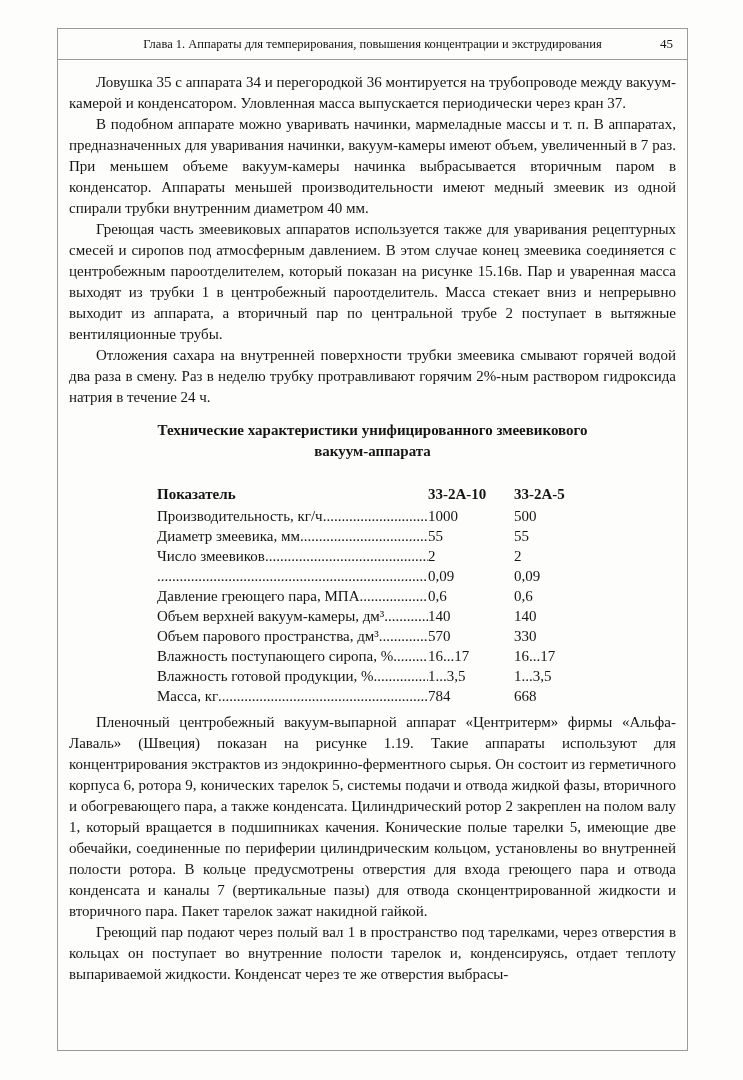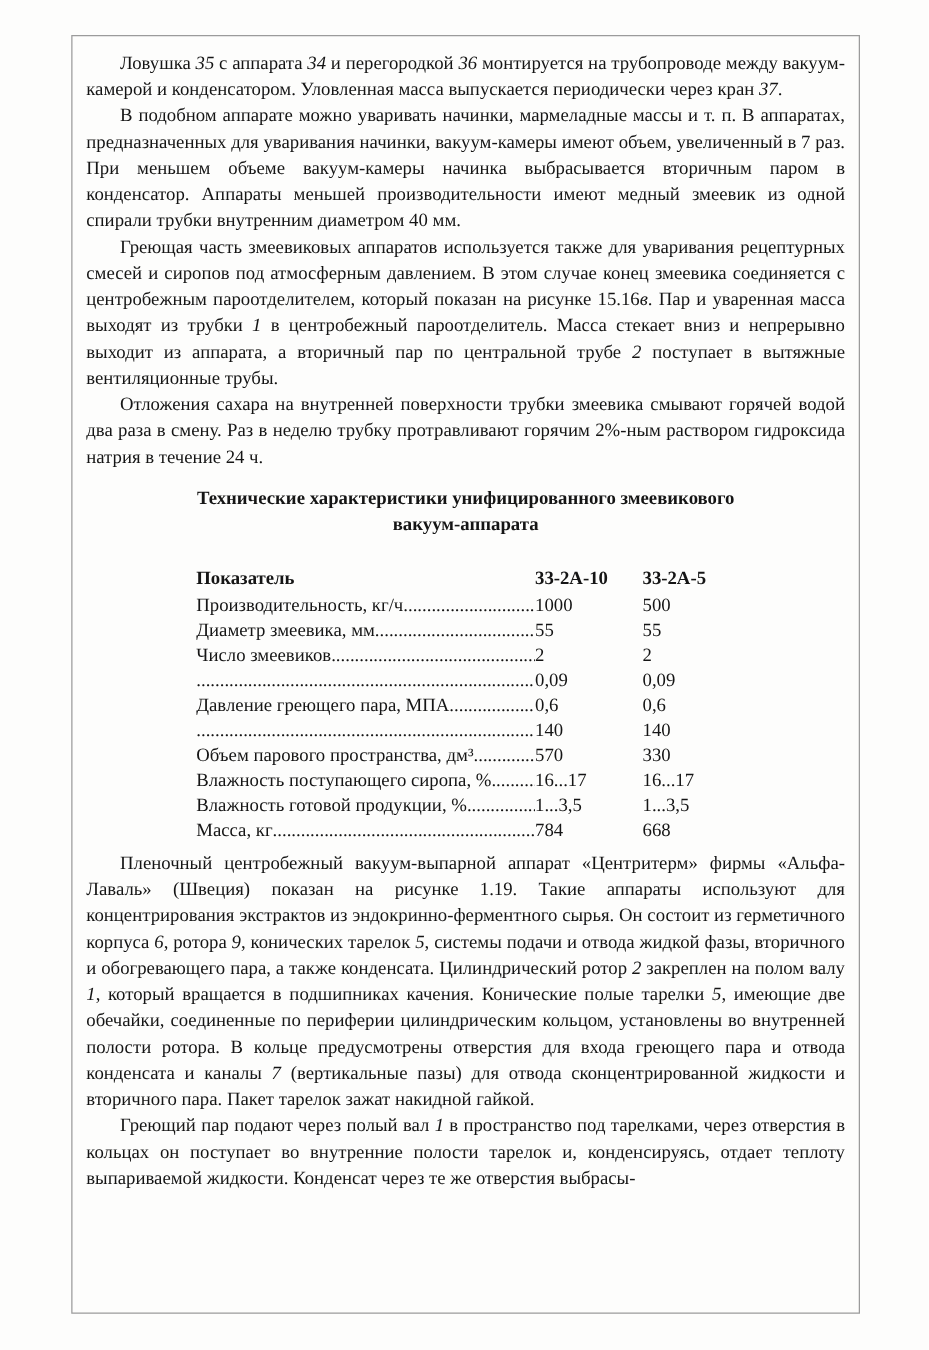--- a/index.html
+++ b/index.html
@@ -5,40 +5,44 @@
   html,body{margin:0;padding:0;background:#ffffff;}
   .page{position:relative;width:743px;height:1080px;background:#fdfdfc;overflow:hidden;
         font-family:"Liberation Serif", serif;color:#151515;}
   .frame{position:absolute;left:57px;top:28px;width:631px;height:1023px;
          border:1px solid #9b9b9b;box-sizing:border-box;display:flex;flex-direction:column;}
   .hdr{position:relative;height:30px;flex:none;display:flex;align-items:center;justify-content:center;
        border-bottom:1px solid #9b9b9b;font-size:12.5px;}
   .hdr .pn{position:absolute;right:14px;top:0;bottom:0;display:flex;align-items:center;font-size:13px;}
   .content{padding:12px 11px 0 11px;font-size:15px;line-height:21px;text-align:justify;}
   .para{margin:0;text-indent:27px;}
-  .it{font-style:italic;}
+  .it{}
   .bd{font-weight:normal;}
   .tbl-heading{font-weight:bold;text-align:center;width:440px;margin:12px auto 22px auto;
                font-size:15px;line-height:21px;}
   .tbl{margin:2px 90px 6px 88px;font-size:15px;line-height:20px;}
   .t-head{display:flex;font-weight:bold;margin-bottom:2px;}
   .t-head .t-hlabel{flex:1;}
   .t-row{display:flex;}
   .t-label{white-space:nowrap;flex:none;}
   .t-fill{flex:1;overflow:hidden;white-space:nowrap;color:#151515;}
   .t-fill::after{content:"......................................................................................................................";}
   .t-v1{width:86px;flex:none;}
   .t-v2{width:72px;flex:none;}
 </style>
 </head>
 <body>
 
 <div class="page">
   <div class="frame">
 
+    <div class="hdr">
+      <span>Глава 1. Аппараты для темперирования, повышения концентрации и экструдирования</span>
+      <span class="pn">45</span>
+    </div>
 
     <div class="content">
 
       <div>
           <p class="para"><span>Ловушка </span><span class="it">35</span><span> с аппарата </span><span class="it">34</span><span> и перегородкой </span><span class="it">36</span><span> монтируется на трубопроводе между вакуум-камерой и конденсатором. Уловленная масса выпускается периодически через кран </span><span class="it">37</span><span>.</span></p>
           <p class="para"><span>В подобном аппарате можно уваривать начинки, мармеладные массы и т. п. В аппаратах, предназначенных для уваривания начинки, вакуум-камеры имеют объем, увеличенный в 7 раз. При меньшем объеме вакуум-камеры начинка выбрасывается вторичным паром в конденсатор. Аппараты меньшей производительности имеют медный змеевик из одной спирали трубки внутренним диаметром 40 мм.</span></p>
           <p class="para"><span>Греющая часть змеевиковых аппаратов используется также для уваривания рецептурных смесей и сиропов под атмосферным давлением. В этом случае конец змеевика соединяется с центробежным пароотделителем, который показан на рисунке 15.16</span><span class="it">в</span><span>. Пар и уваренная масса выходят из трубки </span><span class="it">1</span><span> в центробежный пароотделитель. Масса стекает вниз и непрерывно выходит из аппарата, а вторичный пар по центральной трубе </span><span class="it">2</span><span> поступает в вытяжные вентиляционные трубы.</span></p>
           <p class="para"><span>Отложения сахара на внутренней поверхности трубки змеевика смывают горячей водой два раза в смену. Раз в неделю трубку протравливают горячим 2%-ным раствором гидроксида натрия в течение 24 ч.</span></p>
         </div>
 
@@ -74,20 +78,21 @@
               <span class="t-v1">0,09</span>
               <span class="t-v2">0,09</span>
             </div>
             <div class="t-row">
               <span class="t-label">Давление греющего пара, МПА</span>
               <span class="t-fill"></span>
               <span class="t-v1">0,6</span>
               <span class="t-v2">0,6</span>
             </div>
             <div class="t-row">
+              <span class="t-label">Объем верхней вакуум-камеры, дм³</span>
               <span class="t-fill"></span>
               <span class="t-v1">140</span>
               <span class="t-v2">140</span>
             </div>
             <div class="t-row">
               <span class="t-label">Объем парового пространства, дм³</span>
               <span class="t-fill"></span>
               <span class="t-v1">570</span>
               <span class="t-v2">330</span>
             </div>

